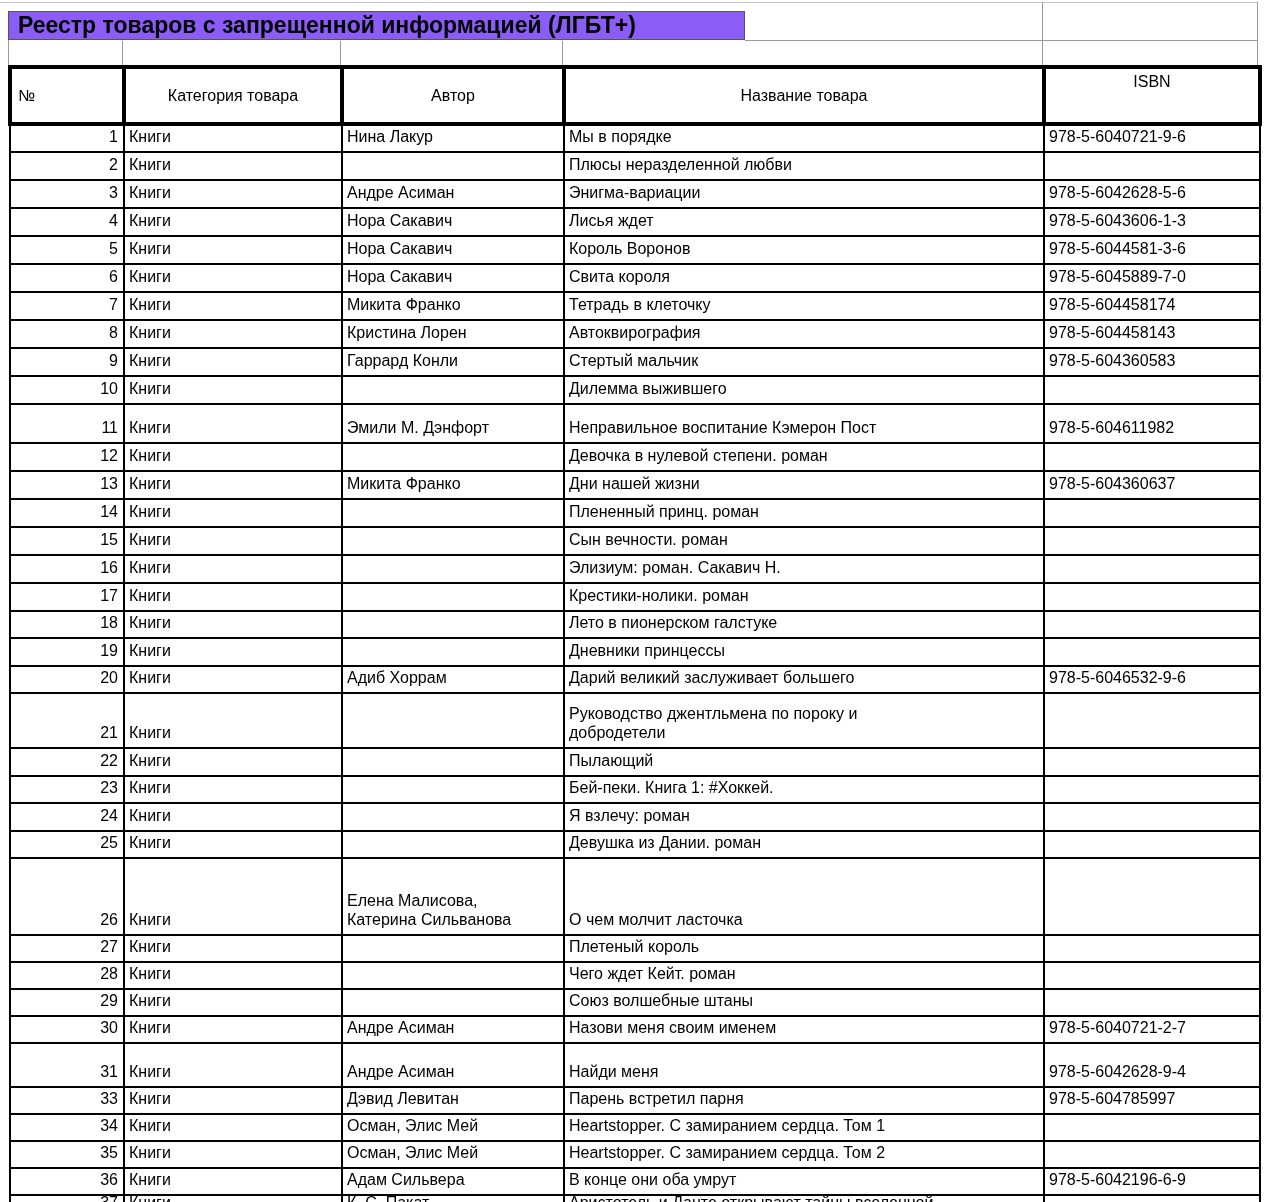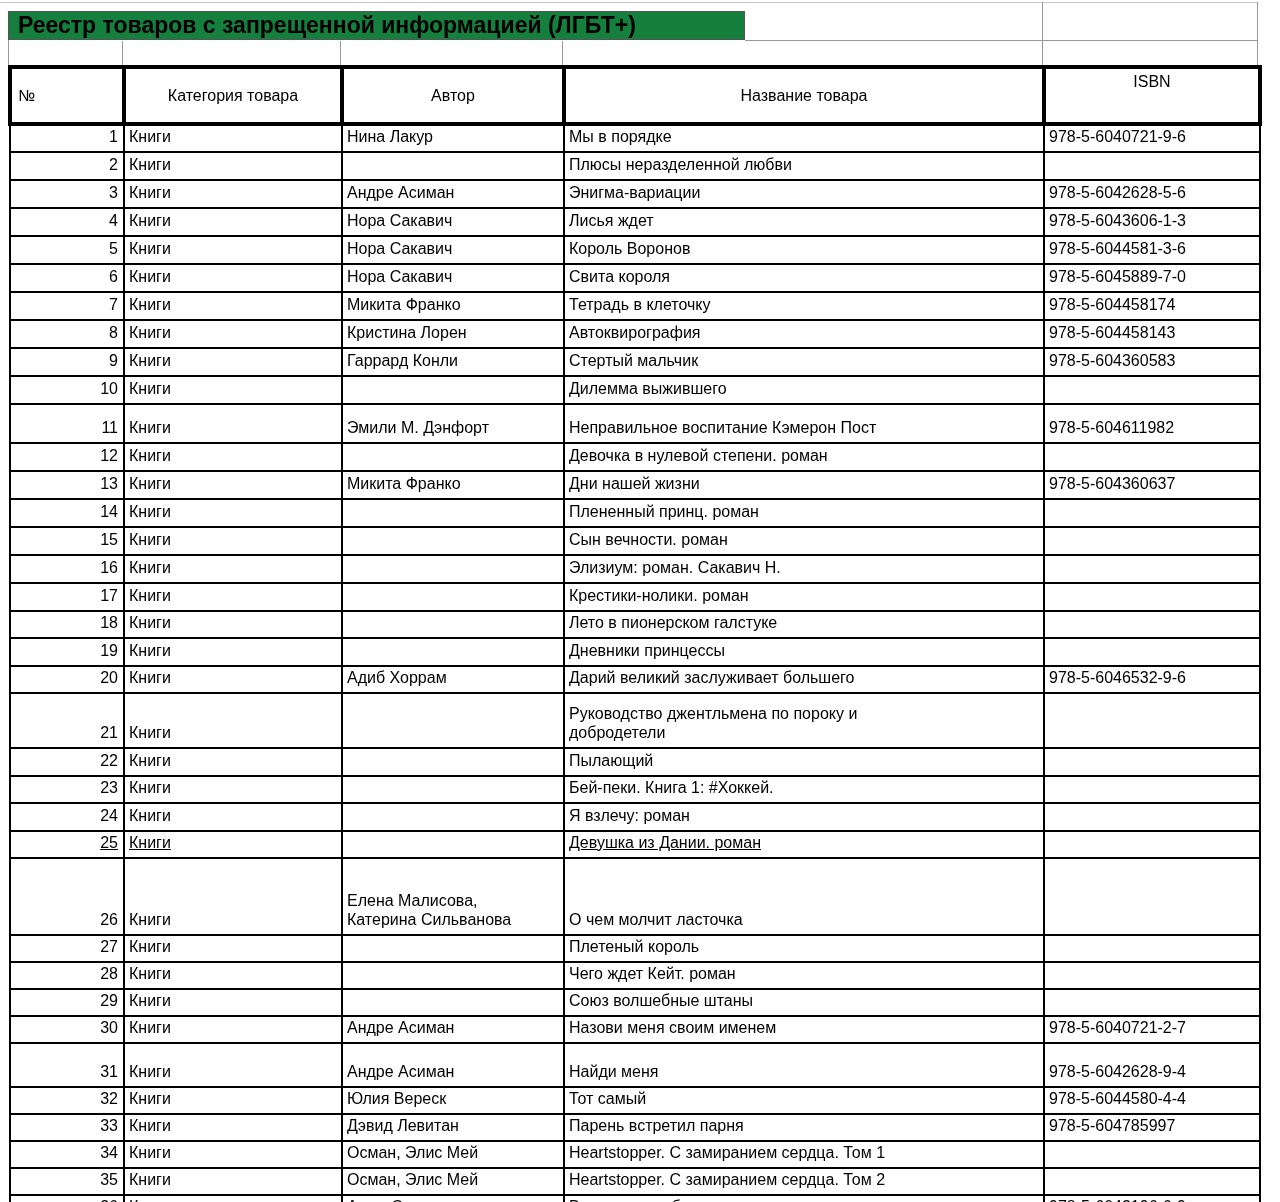--- a/index.html
+++ b/index.html
@@ -17,21 +17,21 @@
   
   .gl { position: absolute; background: var(--grid, #999999); }
   .gl.light { background: var(--grid-light, #c6c6c6); }
 
   
   .title-cell {
     position: absolute;
     left: 8px; top: 11px;
     width: 737px; height: 29px;
     border: 1px solid var(--titlebox, #555555);
-    background: #15803d;
+    background: #8b5cf6;
     box-sizing: border-box;
     line-height: 27px;
     padding-left: 9px;
     font-size: 23px;
     font-weight: bold;
     white-space: nowrap;
     overflow: hidden;
   }
 
   
@@ -268,21 +268,21 @@
           <td class="name">Бей-пеки. Книга 1: #Хоккей.</td>
           <td class="isbn"></td>
         </tr>
         <tr style="height: 27.5px;">
           <td class="num">24</td>
           <td class="category">Книги</td>
           <td class="author"></td>
           <td class="name">Я взлечу: роман</td>
           <td class="isbn"></td>
         </tr>
-        <tr style="height: 27px; text-decoration: underline;">
+        <tr style="height: 27px;">
           <td class="num">25</td>
           <td class="category">Книги</td>
           <td class="author"></td>
           <td class="name">Девушка из Дании. роман</td>
           <td class="isbn"></td>
         </tr>
         <tr style="height: 77px;">
           <td class="num">26</td>
           <td class="category">Книги</td>
           <td class="author">Елена Малисова,
@@ -319,27 +319,20 @@
           <td class="isbn">978-5-6040721-2-7</td>
         </tr>
         <tr style="height: 44px;">
           <td class="num">31</td>
           <td class="category">Книги</td>
           <td class="author">Андре Асиман</td>
           <td class="name">Найди меня</td>
           <td class="isbn">978-5-6042628-9-4</td>
         </tr>
         <tr style="height: 27px;">
-          <td class="num">32</td>
-          <td class="category">Книги</td>
-          <td class="author">Юлия Вереск</td>
-          <td class="name">Тот самый</td>
-          <td class="isbn">978-5-6044580-4-4</td>
-        </tr>
-        <tr style="height: 27px;">
           <td class="num">33</td>
           <td class="category">Книги</td>
           <td class="author">Дэвид Левитан</td>
           <td class="name">Парень встретил парня</td>
           <td class="isbn">978-5-604785997</td>
         </tr>
         <tr style="height: 27px;">
           <td class="num">34</td>
           <td class="category">Книги</td>
           <td class="author">Осман, Элис Мей</td>

